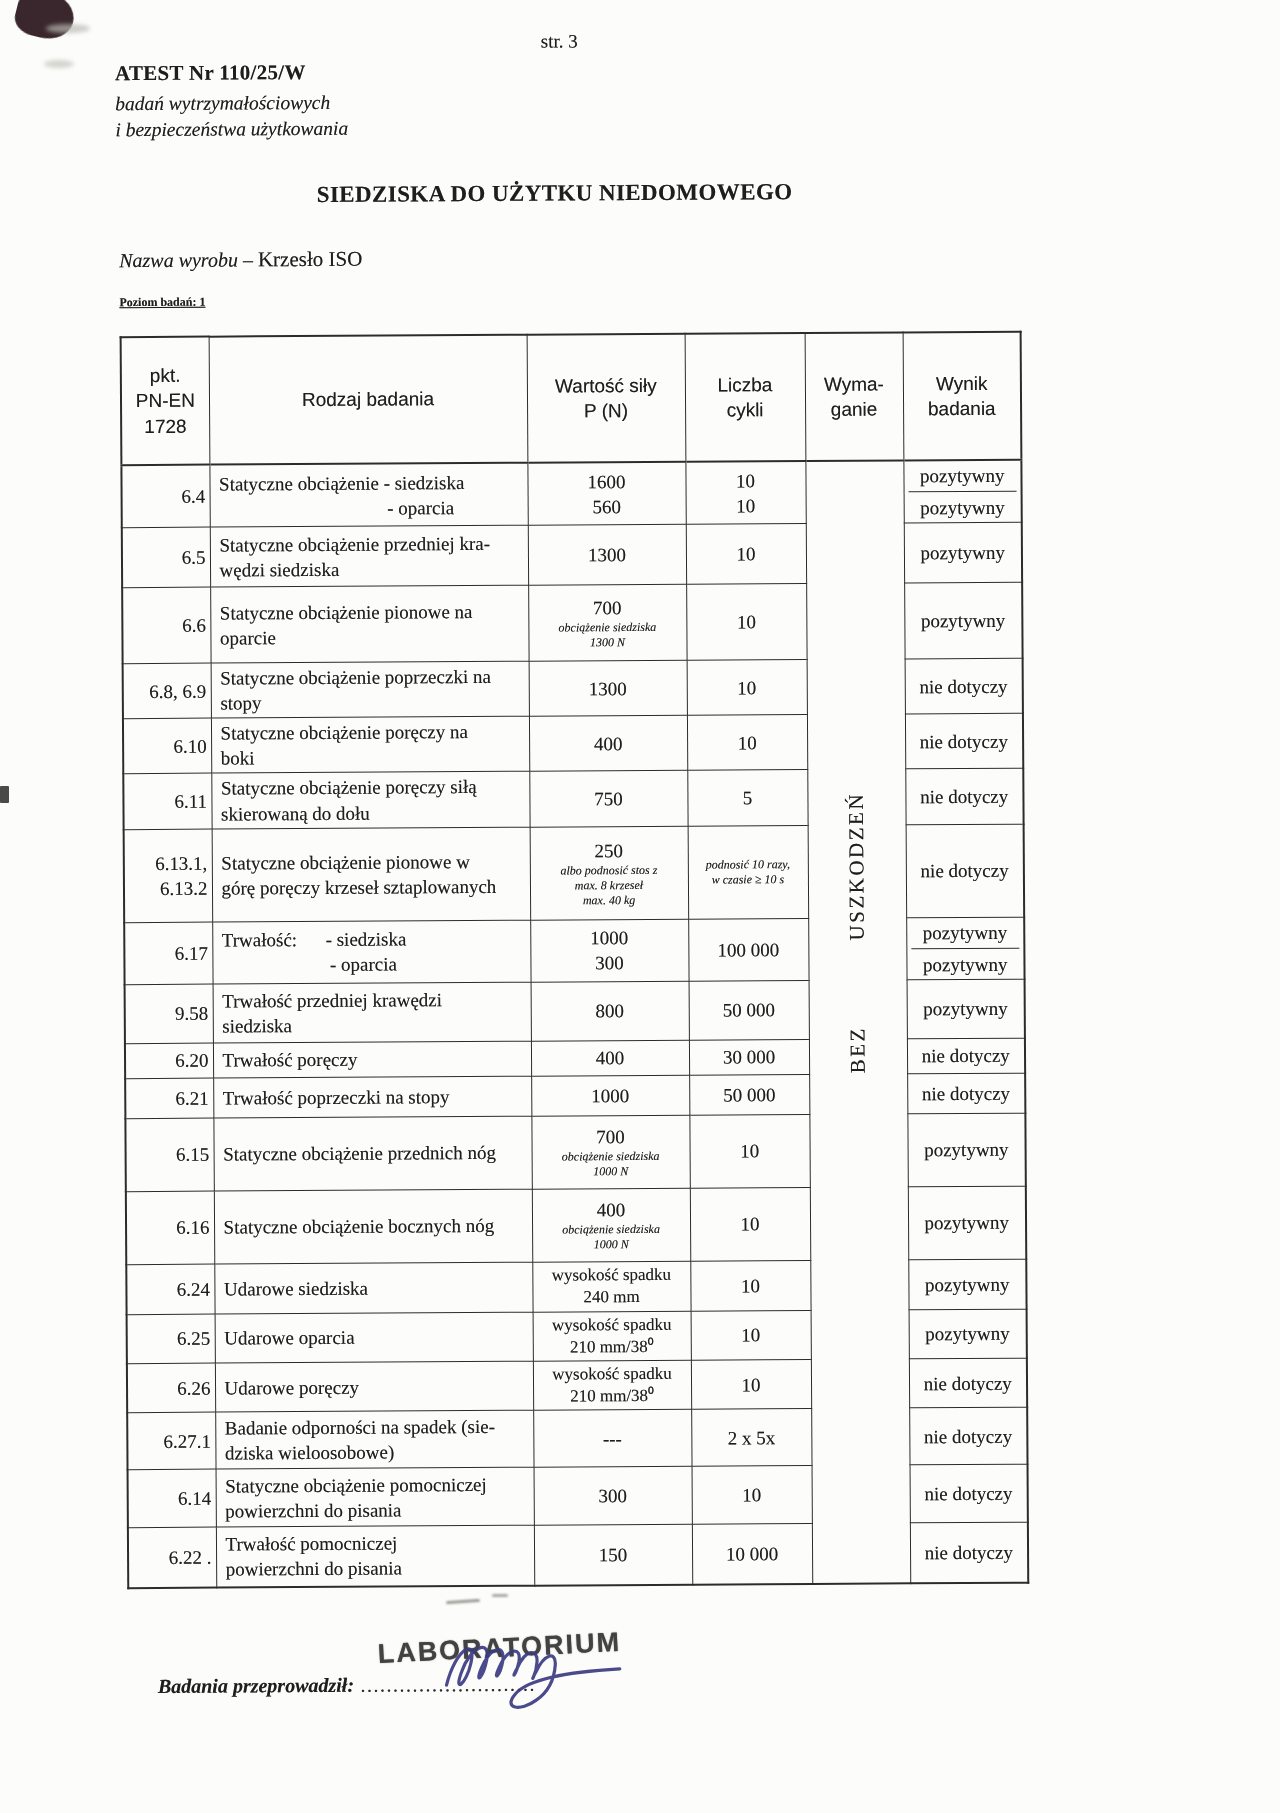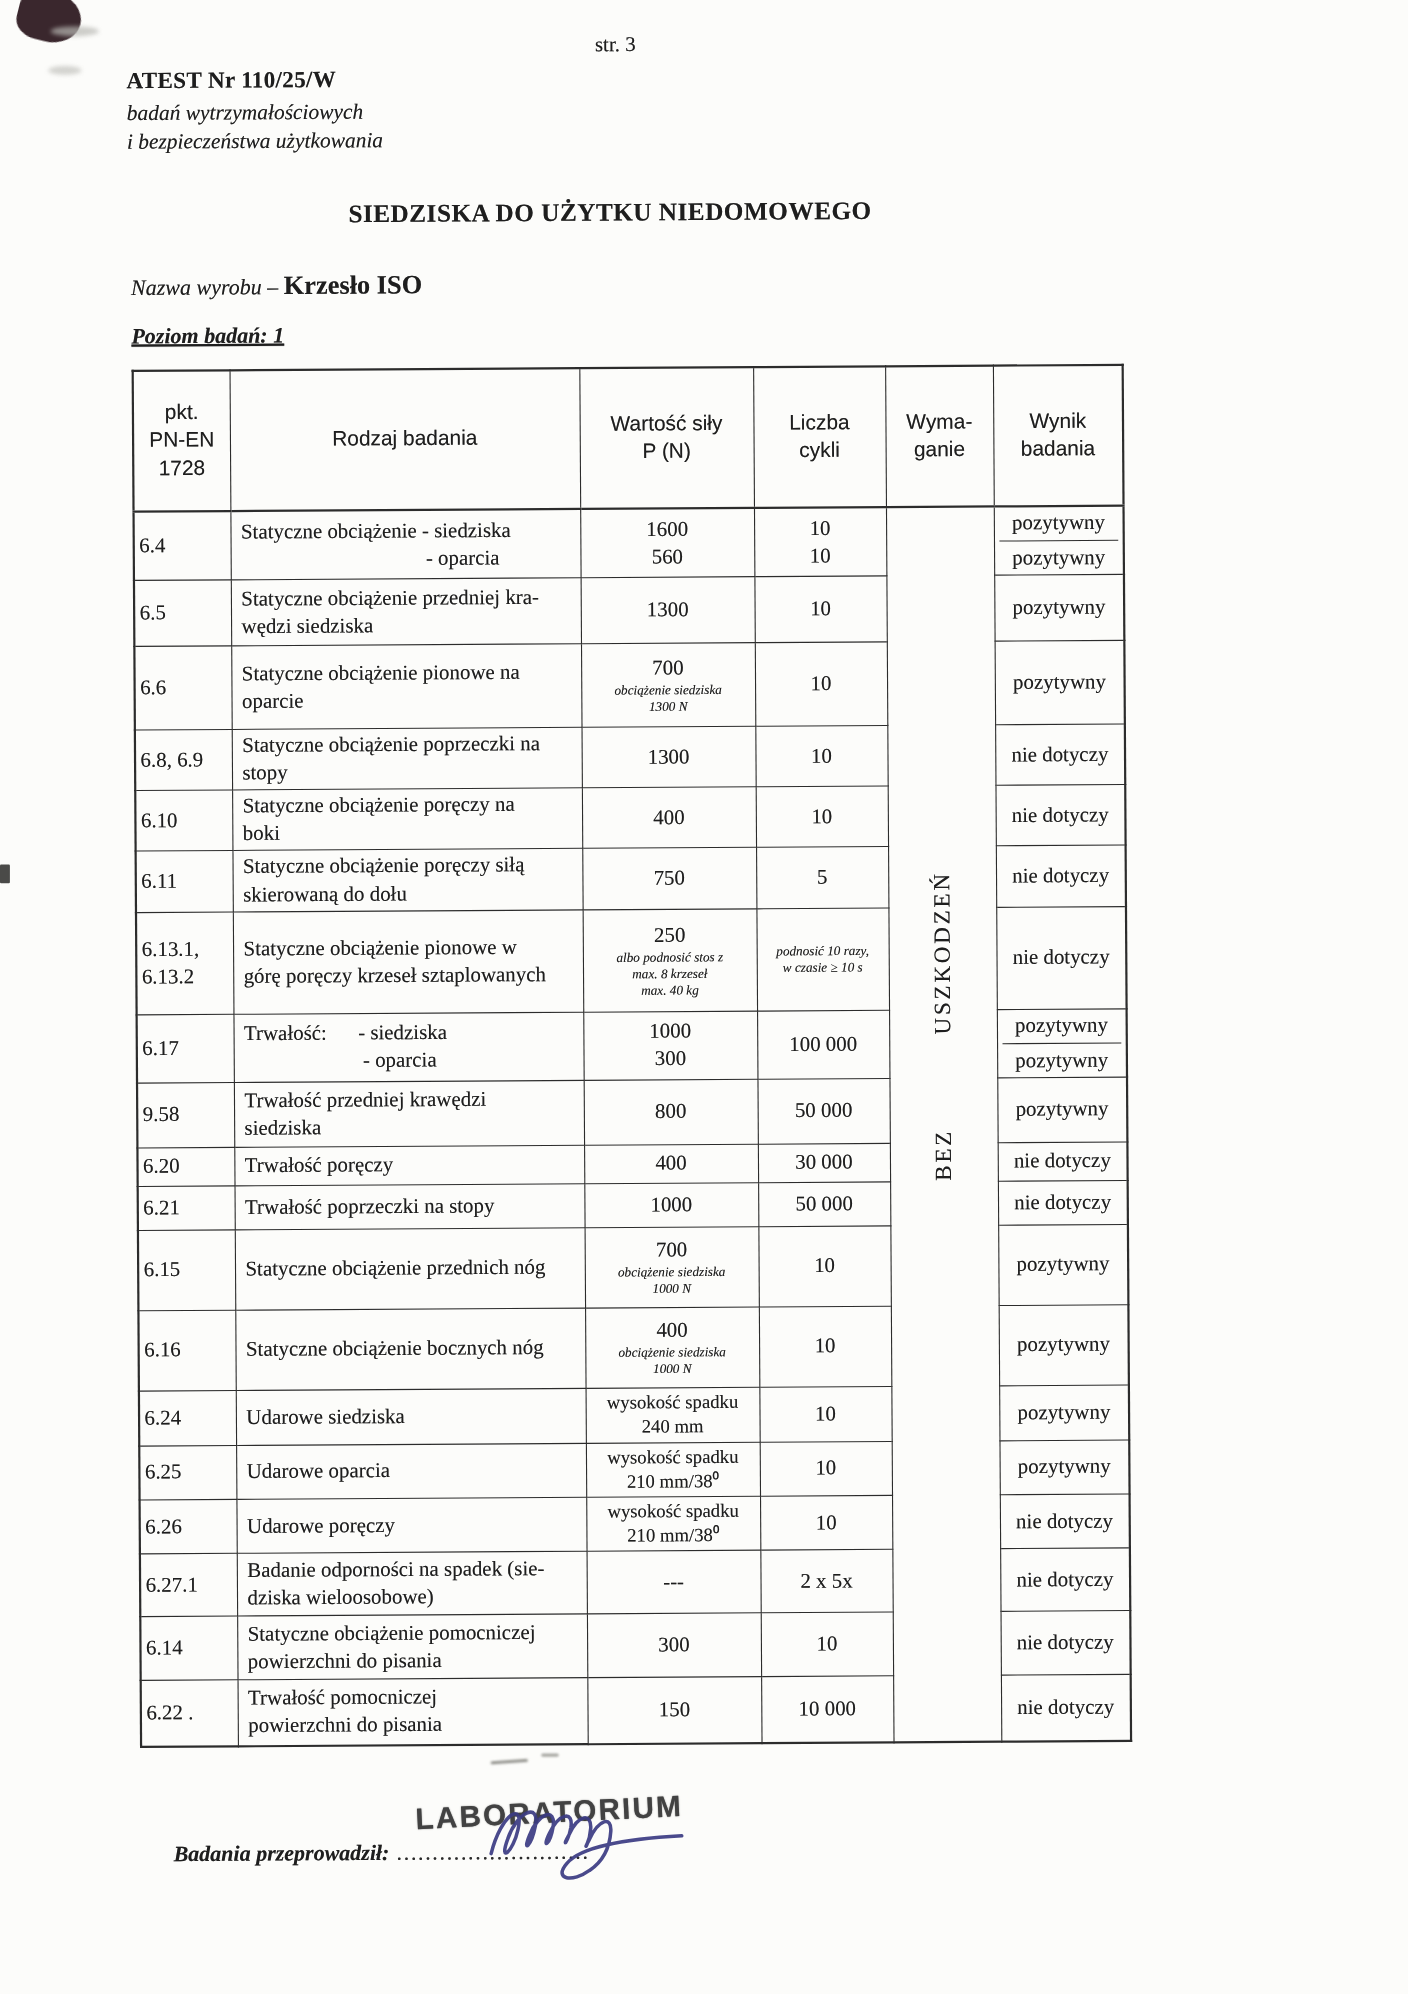--- a/index.html
+++ b/index.html
@@ -24,41 +24,41 @@
   .pre-stamp-mark2{position:absolute;left:492px;top:1594px;width:16px;height:3px;background:#a8a8a3;border-radius:2px;filter:blur(.8px);}
 
   
   .page-num{position:absolute;left:545px;top:30px;font-size:19px;}
   .atest-no{position:absolute;left:119px;top:58px;font-size:21px;font-weight:700;letter-spacing:.3px;}
   .atest-sub1{position:absolute;left:119px;top:90px;font-size:19.5px;font-style:italic;}
   .atest-sub2{position:absolute;left:119px;top:116px;font-size:19.5px;font-style:italic;}
   .doc-title{position:absolute;left:320px;top:180px;font-size:23px;font-weight:700;letter-spacing:.4px;}
   .product-line{position:absolute;left:122px;top:245px;font-size:20px;}
   .product-label{font-style:italic;text-align:center;}
-  .product-name{font-weight:700;font-size:24px;}
-  .level-line{position:absolute;left:122px;top:292px;font-size:20px;font-weight:700;font-style:italic;text-decoration:underline;}
+  .product-name{font-weight:400;font-size:21px;}
+  .level-line{position:absolute;left:122px;top:292px;font-size:12px;font-weight:700;text-decoration:underline;}
 
   
   table.results{
     position:absolute;left:122px;top:333px;width:900px;
     border-collapse:collapse;table-layout:fixed;
     font-size:19px;
   }
   table.results,table.results td,table.results th{border:1.6px solid #2c2c2c;}
   table.results{border-width:2.6px;}
   table.results thead th{
     font-family:"Liberation Sans", sans-serif;font-weight:400;font-size:19px;
     vertical-align:middle;text-align:center;line-height:1.25;
     border-bottom-width:2.6px;height:122px;padding:2px 4px;
   }
   th.col-pkt{text-align:left;padding-left:7px;}
   td{vertical-align:middle;padding:2px 4px;}
   col.c-pkt{width:88px;} col.c-rodzaj{width:318px;} col.c-wartosc{width:158px;}
   col.c-cykle{width:120px;} col.c-wym{width:98px;} col.c-wynik{width:118px;}
-  td.col-pkt{text-align:left;}
+  td.col-pkt{text-align:right;}
   td.col-rodzaj{text-align:left;padding-left:9px;padding-right:4px;}
   td.col-wartosc,td.col-cykle,td.col-wynik{text-align:center;}
   .ln{line-height:1.32;}
   .ln.small{font-size:12px;line-height:1.25;font-style:italic;}
   .ln.small2{font-size:17px;line-height:1.3;}
   .ln.ind-a{padding-left:168px;}
   .ln.ind-b{padding-left:108px;}
   .ln.sep{border-bottom:1.6px solid #2c2c2c;padding-bottom:3px;margin-bottom:3px;}
   td.col-wym{position:relative;}
   .vert{

